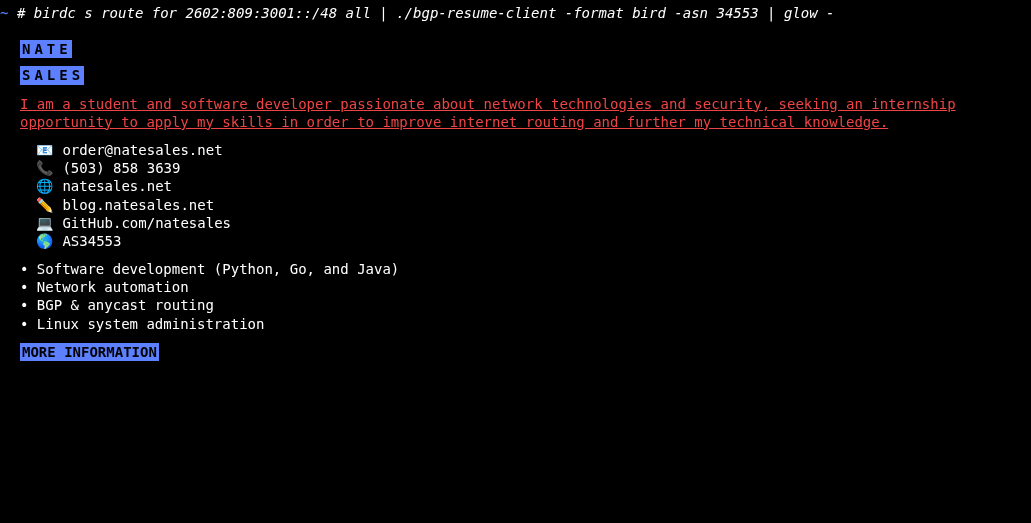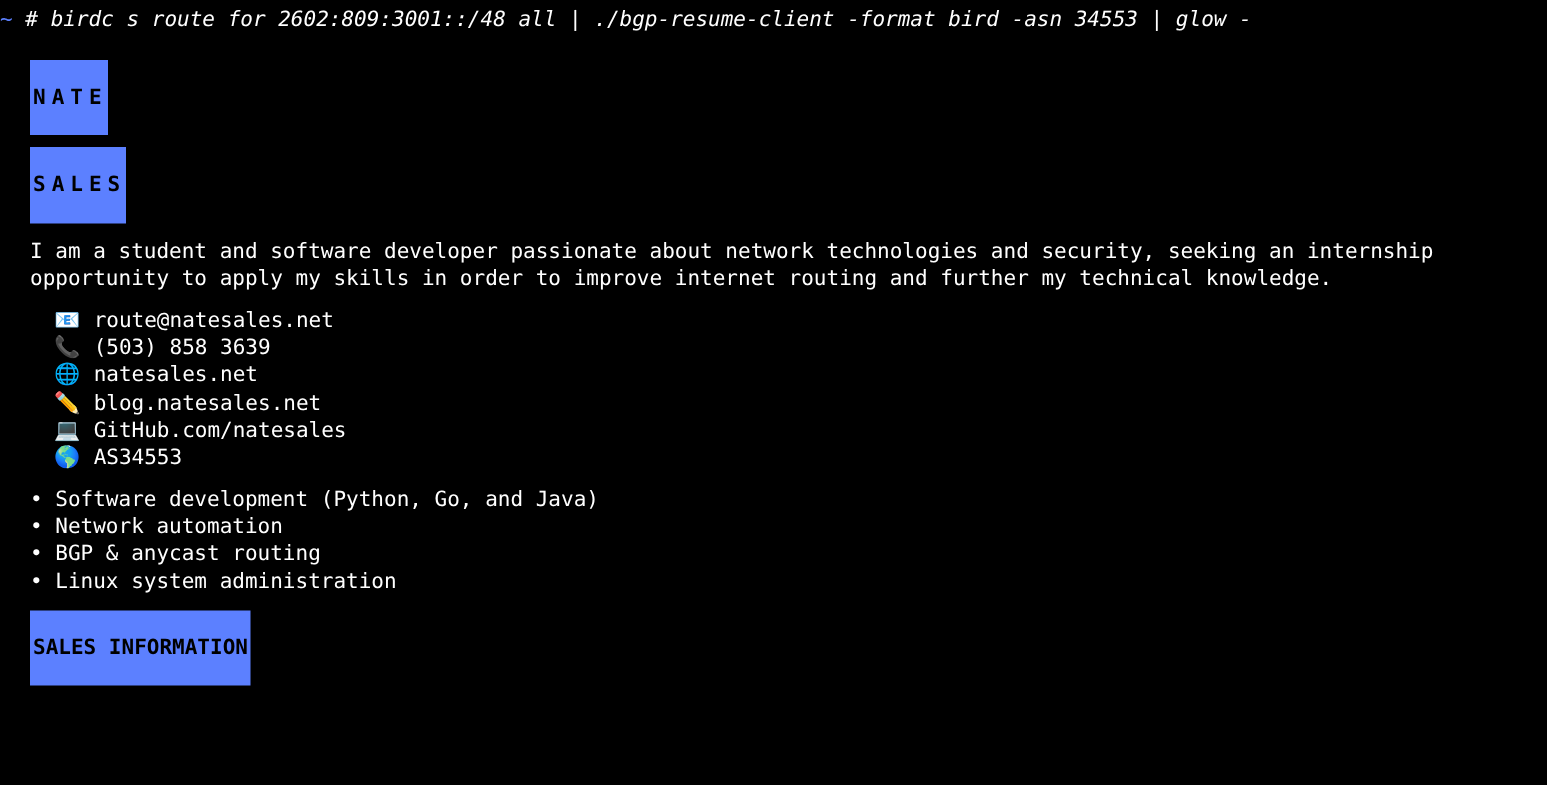--- a/index.html
+++ b/index.html
@@ -30,34 +30,35 @@
     .italic-cmd {
       font-style: italic;
       color: #ffffff;
     }
     .content {
       padding-left: 20px;
     }
     .section-header {
       background: #5c80ff;
       color: #000000;
-      padding: 16px 2px;
+      padding: 0 2px;
       display: inline-block;
       font-weight: bold;
     }
     .section-header-spaced {
       letter-spacing: 4px;
       padding-right: 0;
     }
     .block {
       margin: 8px 0;
     }
     .para {
-      color: #ffffff;
+      color: #ef4444;
       margin: 10px 0;
+      text-decoration: underline;
     }
     .contact-list {
       margin: 10px 0 10px 16px;
     }
     .contact-item {
       line-height: 1.3;
     }
     .emoji {
       display: inline-block;
       width: 18px;
@@ -93,21 +94,21 @@
 
   <div class="block">
     <span class="section-header section-header-spaced">SALES</span>
   </div>
 
   <div class="para">I am a student and software developer passionate about network technologies and security, seeking an internship opportunity to apply my skills in order to improve internet routing and further my technical knowledge.</div>
 
   <div class="contact-list">
     <div class="contact-item">
       <span class="emoji">📧</span>
-      <span>route@natesales.net</span>
+      <span>order@natesales.net</span>
     </div>
     <div class="contact-item">
       <span class="emoji">📞</span>
       <span>(503) 858 3639</span>
     </div>
     <div class="contact-item">
       <span class="emoji">🌐</span>
       <span>natesales.net</span>
     </div>
     <div class="contact-item">
@@ -126,17 +127,17 @@
 
 
   <div class="skills-list">
     <div class="bullet-item">Software development (Python, Go, and Java)</div>
     <div class="bullet-item">Network automation</div>
     <div class="bullet-item">BGP &amp; anycast routing</div>
     <div class="bullet-item">Linux system administration</div>
   </div>
 
   <div class="block">
-    <span class="section-header">SALES INFORMATION</span>
+    <span class="section-header">MORE INFORMATION</span>
   </div>
 
 
 </div>
 
 </body></html>

